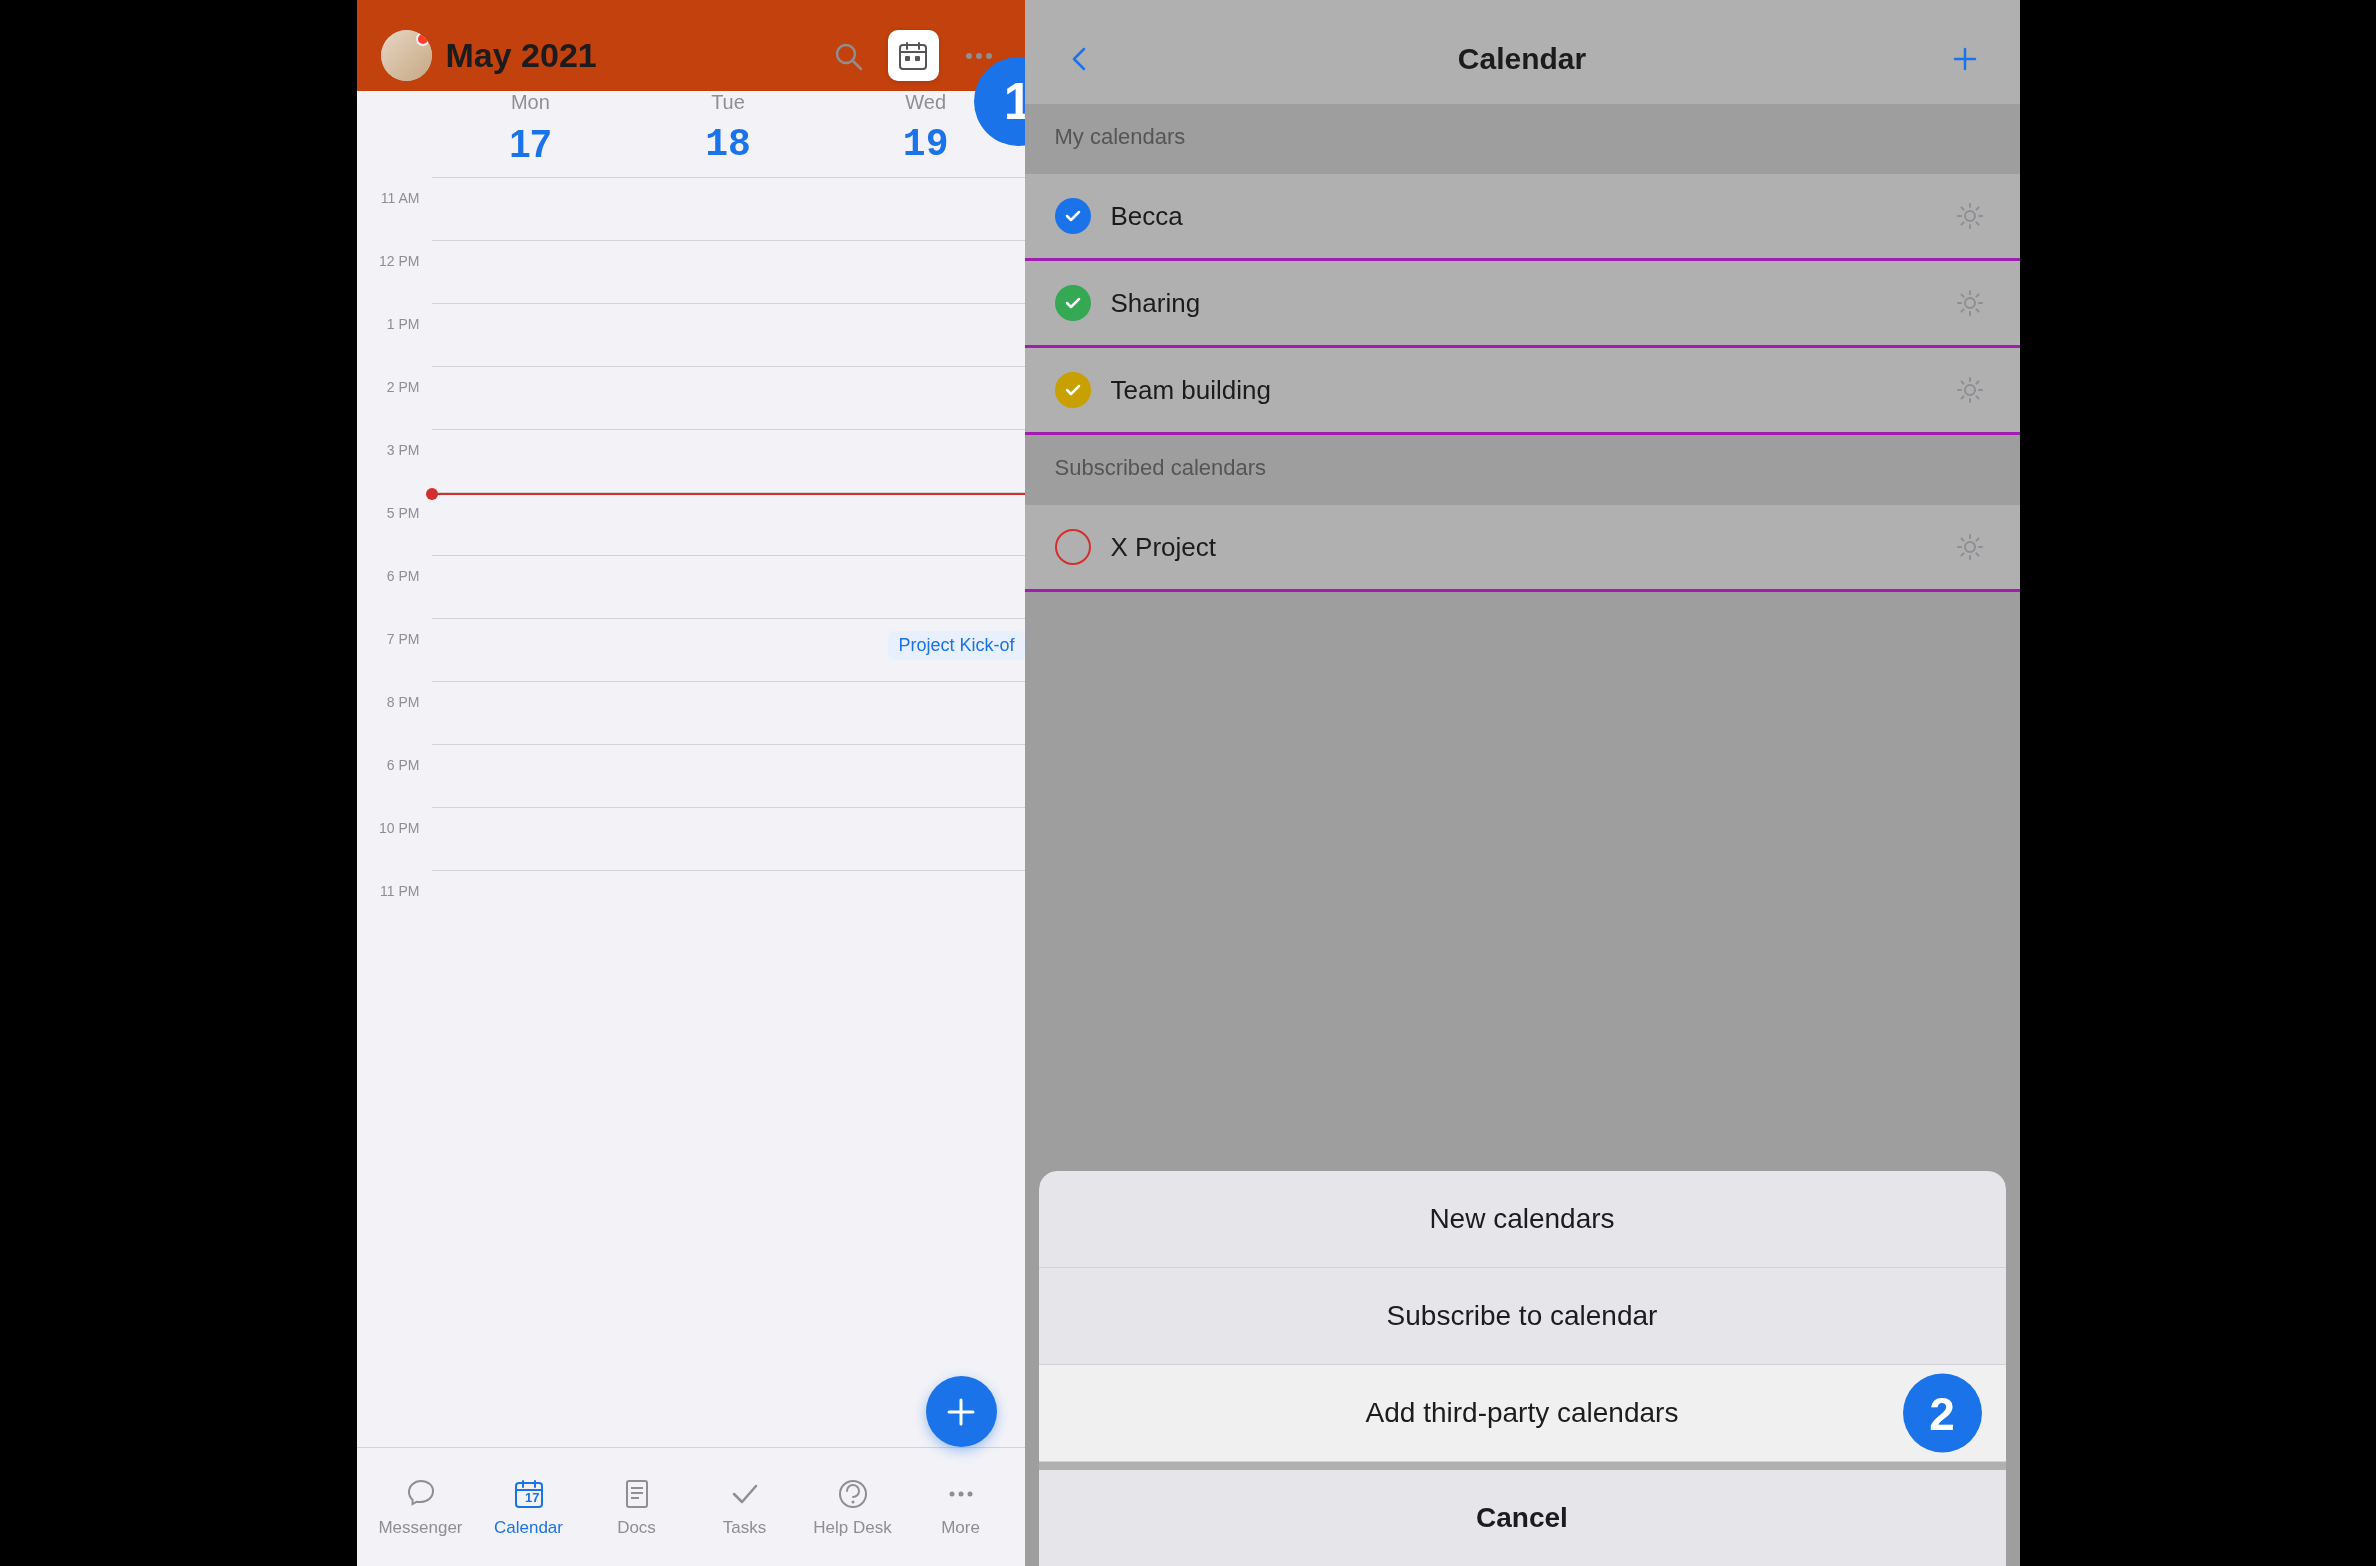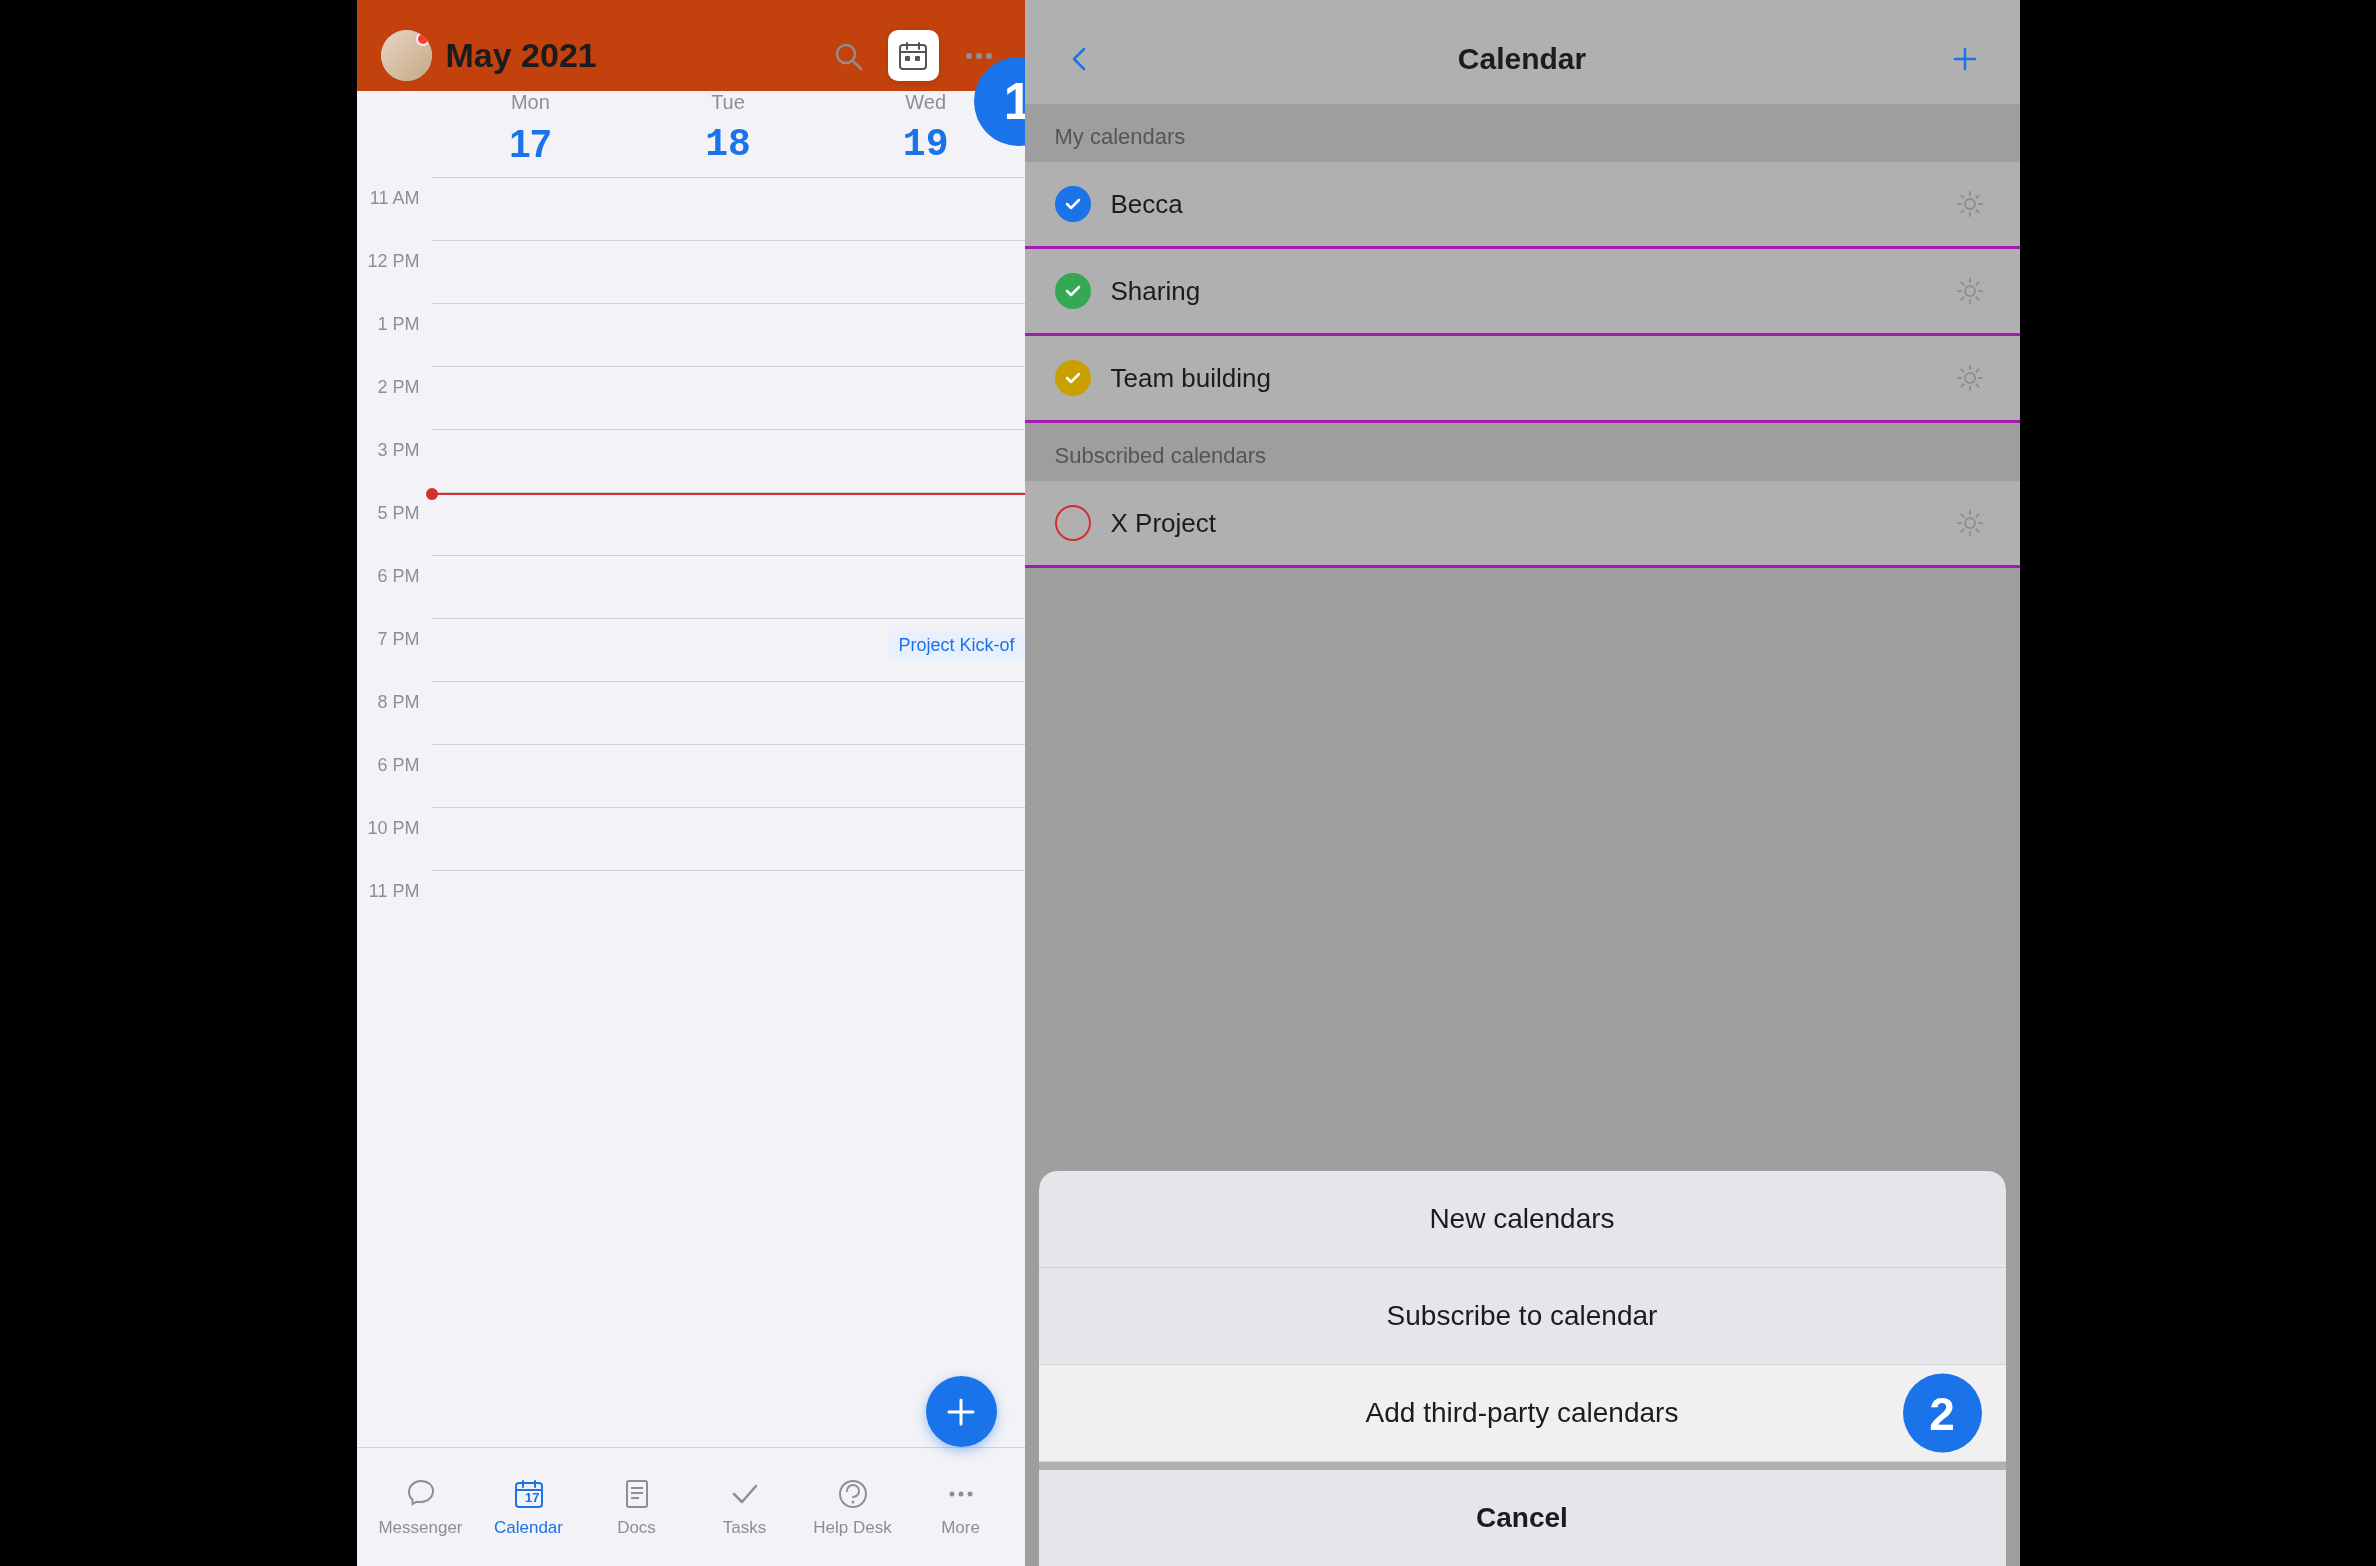--- a/index.html
+++ b/index.html
@@ -173,21 +173,21 @@
     .time-row {
       display: flex;
       height: 63px;
       position: relative;
     }
 
     .time-label {
       width: 75px;
       text-align: right;
       padding-right: 12px;
-      font-size: 18px;
+      font-size: 14px;
       color: #8e8e93;
       padding-top: 0;
       flex-shrink: 0;
       line-height: 63px;
       position: relative;
       top: -10px;
     }
 
     .time-cells {
       flex: 1;
@@ -313,21 +313,21 @@
 
     .add-btn {
       width: 50px;
       height: 50px;
       display: flex;
       align-items: center;
       justify-content: center;
     }
 
     .calendar-section-label {
-      padding: 20px 30px 12px 30px;
+      padding: 20px 30px 24px 30px;
       font-size: 22px;
       color: #555;
       font-weight: 400;
     }
 
     .calendar-item {
       display: flex;
       align-items: center;
       padding: 22px 30px;
       background: #b0b0b0;

